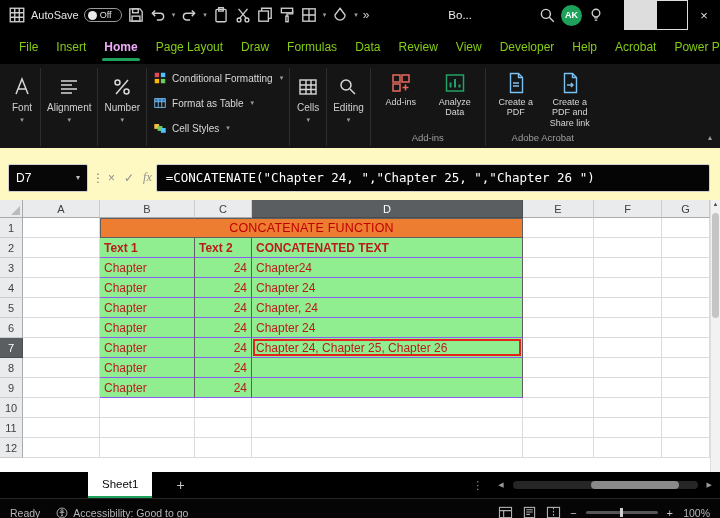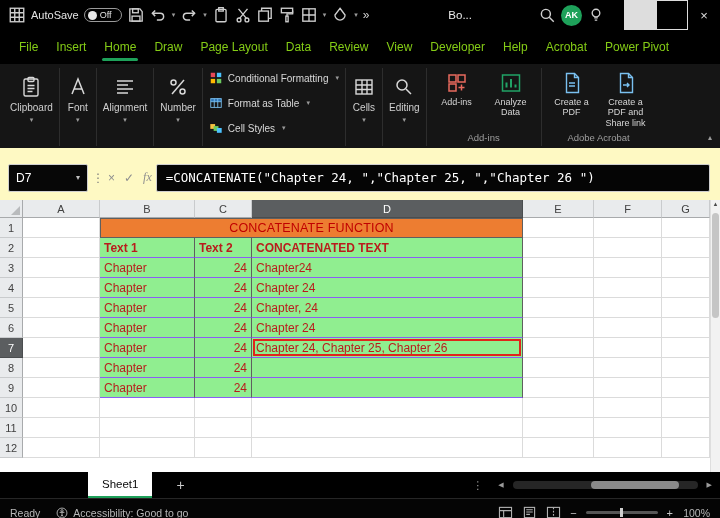--- a/index.html
+++ b/index.html
@@ -23,21 +23,21 @@
   .win-controls{display:flex;height:30px;margin-left:14px}
   .win-controls span{width:32px;height:30px;display:flex;align-items:center;justify-content:center;color:#ddd}
   .min-bar{width:9px;height:1px;background:#ddd}
   .max-box{width:8px;height:8px;border:1px solid #ddd}
   .close-x{font-size:13px}
 
   
   .menubar{height:34px;flex:0 0 auto;display:flex;align-items:center;background:#000;padding:0 10px}
   .menu-items{display:flex;align-items:center;height:100%}
   .menu-item{padding:0 9px;height:100%;display:flex;align-items:center;font-size:12px;color:#84cc16;position:relative;white-space:nowrap}
-  .menu-item.active{color:#84cc16;font-weight:normal}
+  .menu-item.active{color:#f0abfc;font-weight:bold}
   .menu-item.active::after{content:"";position:absolute;left:7px;right:7px;bottom:3px;height:3px;background:var(--accent);border-radius:2px}
 
   
   .ribbon{height:84px;flex:0 0 auto;background:#151515;display:flex;align-items:stretch;padding:4px 2px 2px 4px;position:relative;overflow:hidden}
   .rgroup{display:flex;flex-direction:column;align-items:center;padding:3px 6px;position:relative}
   .rgroup + .rgroup{border-left:1px solid #2d2d2d}
   .big-btn{display:flex;flex-direction:column;align-items:center;gap:3px;color:#d8d8d8;padding-top:4px}
   .big-icon{width:24px;height:24px;color:#d8d8d8}
   .big-label{font-size:10px;color:#d0d0d0;white-space:nowrap}
   .chev{font-size:7px;color:#9a9a9a;line-height:8px}
@@ -210,47 +210,35 @@
         </span>
       <span class="close-x">×</span>
     </span>
   </div>
 
   <div class="menubar">
     <div id="menu-items" class="menu-items">
         <div class="menu-item">File</div>
         <div class="menu-item">Insert</div>
         <div class="menu-item active">Home</div>
+        <div class="menu-item">Page Layout</div>
         <div class="menu-item">Draw</div>
-        <div class="menu-item">Page Layout</div>
+        <div class="menu-item">Formulas</div>
         <div class="menu-item">Data</div>
         <div class="menu-item">Review</div>
         <div class="menu-item">View</div>
         <div class="menu-item">Developer</div>
         <div class="menu-item">Help</div>
         <div class="menu-item">Acrobat</div>
         <div class="menu-item">Power Pivot</div>
       </div>
 
   </div>
 
   <div class="ribbon" id="ribbon">
-      <div class="rgroup big">
-        <div class="big-btn">
-          <span class="big-icon icn">
-            <svg viewBox="0 0 24 24" fill="none" stroke="currentColor" stroke-width="1.4">
-              <rect x="5" y="4" width="14" height="17" rx="1.5"></rect>
-              <rect x="9" y="2.5" width="6" height="4" rx="1"></rect>
-              <path d="M8.5 10.5h7M8.5 13.5h7M8.5 16.5h5"></path>
-            </svg>
-          </span>
-          <div class="big-label">Clipboard</div>
-          <div class="chev">▾</div>
-        </div>
-      </div>
       <div class="rgroup big">
         <div class="big-btn">
           <span class="big-icon icn">
             <svg viewBox="0 0 24 24" fill="none" stroke="currentColor" stroke-width="1.5">
               <path d="M6 19 12 4l6 15M8.2 14h7.6"></path>
             </svg>
           </span>
           <div class="big-label">Font</div>
           <div class="chev">▾</div>
         </div>

